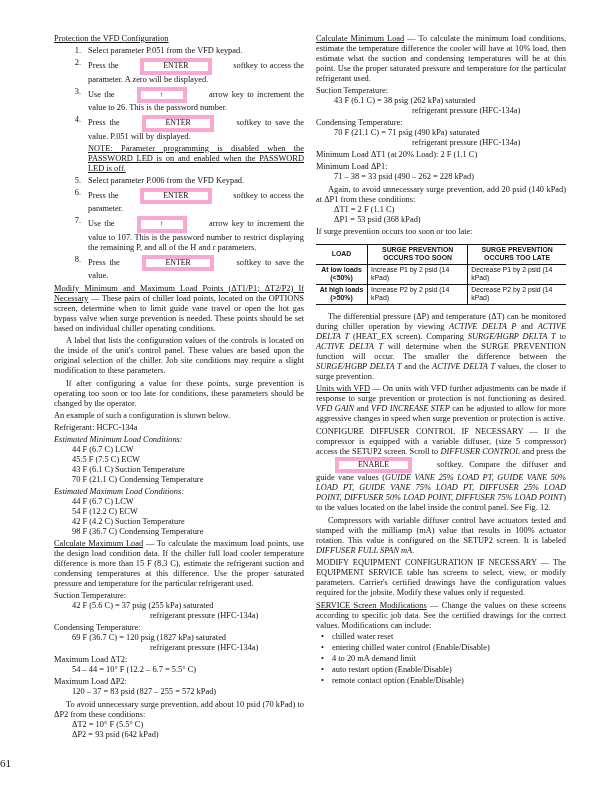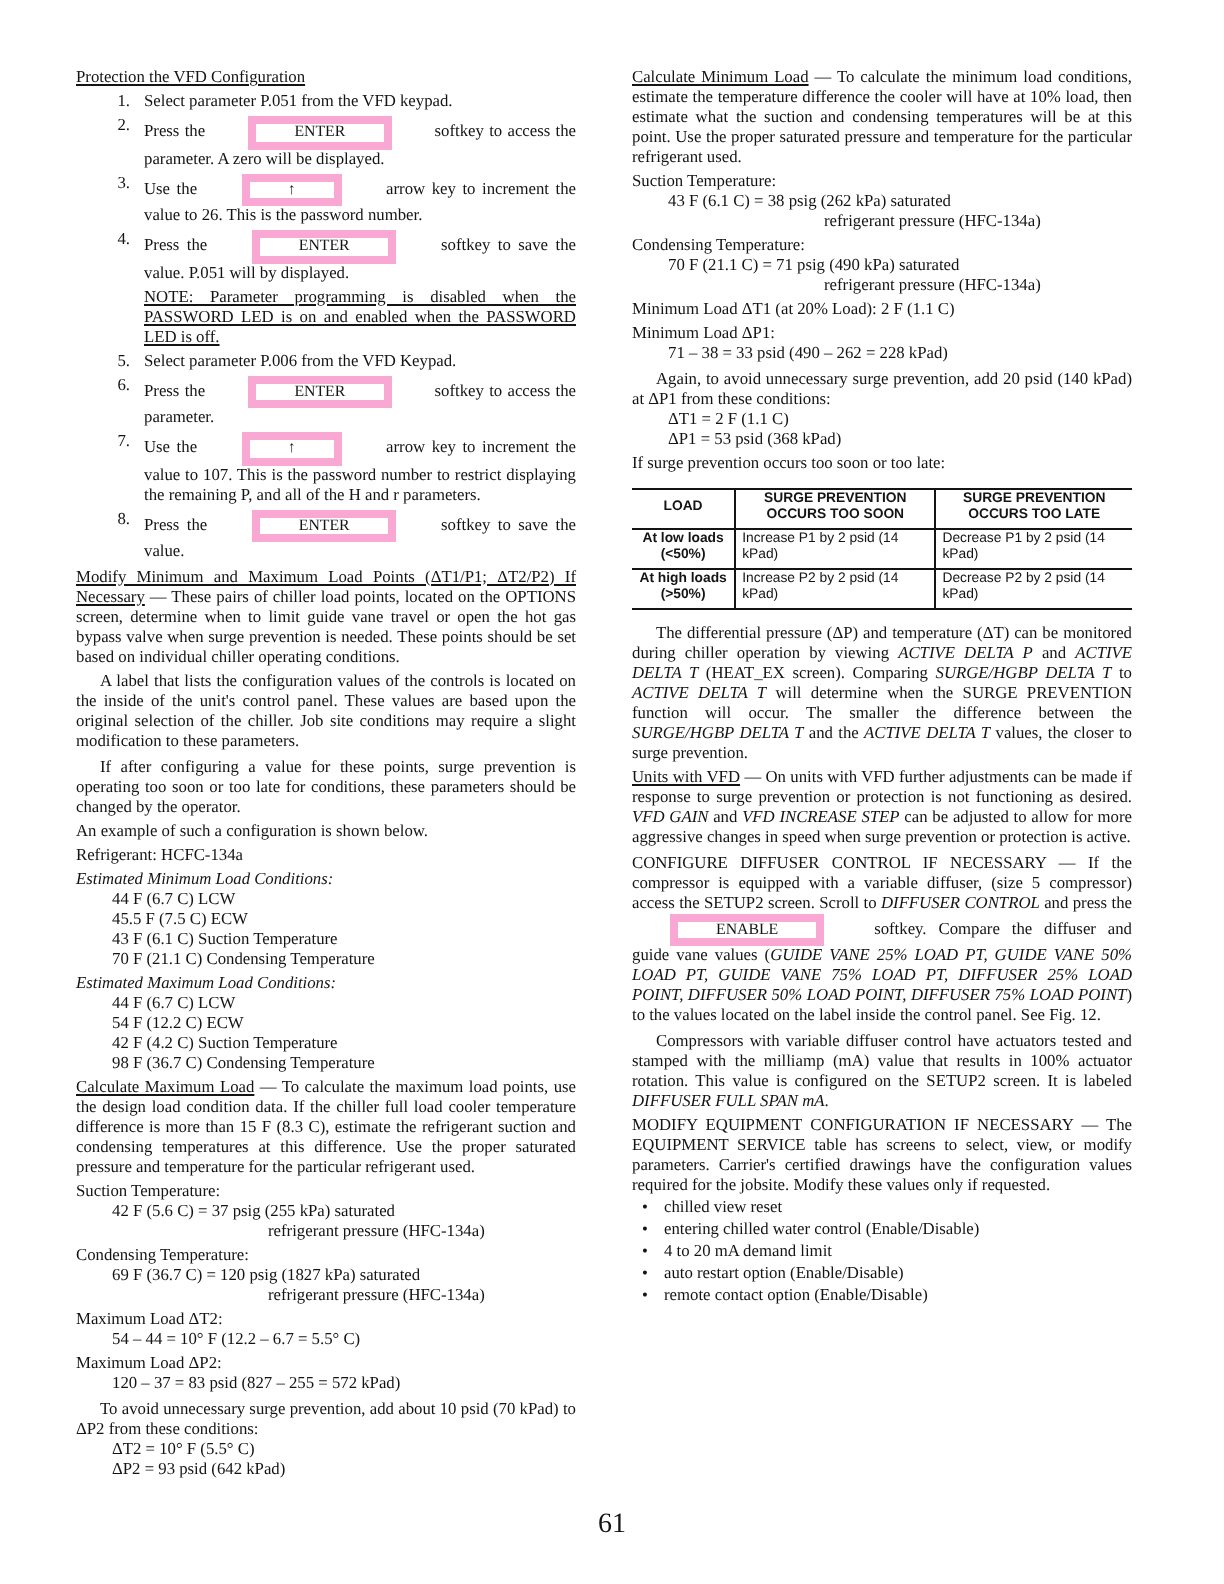--- a/index.html
+++ b/index.html
@@ -1,19 +1,19 @@
 <!DOCTYPE html>
 <html><head>
 <meta charset="utf-8">
 <style>
   html,body{margin:0;padding:0;background:#ffffff;}
   .page{position:relative;width:612px;height:792px;background:#fff;overflow:hidden;
         font-family:"Liberation Serif",serif;font-size:8.4px;line-height:10px;color:#141414;}
   .col{position:absolute;top:34px;width:250px;}
-  #col-left{left:38px;}
+  #col-left{left:54px;}
   #col-right{left:316px;}
   .col > :first-child{margin-top:0;}
   .hu{margin-bottom:2px;}
   .u{text-decoration:underline;}
   .i{font-style:italic;}
   .para{text-align:justify;margin-top:2.5px;}
   .para.ind{text-indent:12px;}
   .line{margin-top:2px;}
   .note{margin:2px 0 2px 34px;text-align:justify;text-decoration:underline;}
   .li{display:flex;margin-top:2px;}
@@ -25,21 +25,21 @@
   .bli .dot{flex:none;width:16px;box-sizing:border-box;padding-left:5px;}
   .key{display:inline-block;border:4px solid #f9a8d4;padding:0 19px;margin:0 19px;
        line-height:8.5px;font-size:7.9px;}
   table.surge{border-collapse:collapse;width:100%;margin:7px 0 7px;
        font-family:"Liberation Sans",sans-serif;font-size:6.9px;line-height:8px;color:#141414;}
   table.surge th{font-weight:bold;text-align:center;vertical-align:middle;padding:1.5px 3px;
        border-top:1.5px solid #141414;border-bottom:1px solid #141414;}
   table.surge td{vertical-align:top;padding:1.5px 3px;border-bottom:1px solid #141414;}
   table.surge td.load{font-weight:bold;text-align:center;vertical-align:middle;}
   table.surge th+th, table.surge td+td{border-left:1px solid #141414;}
-  .folio{position:absolute;left:0;right:0;top:758px;text-align:center;font-size:14px;}
+  .folio{position:absolute;left:0;right:0;top:758px;text-align:left;font-size:11px;}
 </style>
 </head>
 <body>
 
 <div class="page">
   <div class="col" id="col-left">
       <div class="hu"><span class="u">Protection the VFD Configuration</span></div>
       <div class="li">
         <span class="num">1.</span>
         <div class="libody"><span>Select parameter P.051 from the VFD keypad.</span></div>
@@ -137,23 +137,24 @@
             <td>Increase P2 by 2 psid (14 kPad)</td>
             <td>Decrease P2 by 2 psid (14 kPad)</td>
           </tr>
         </tbody>
       </table>
       <div class="para ind"><span>The differential pressure (ΔP) and temperature (ΔT) can be monitored during chiller operation by viewing </span><span class="i">ACTIVE DELTA P</span><span> and </span><span class="i">ACTIVE DELTA T</span><span> (HEAT_EX screen). Comparing </span><span class="i">SURGE/HGBP DELTA T</span><span> to </span><span class="i">ACTIVE DELTA T</span><span> will determine when the SURGE PREVENTION function will occur. The smaller the difference between the </span><span class="i">SURGE/HGBP DELTA T</span><span> and the </span><span class="i">ACTIVE DELTA T</span><span> values, the closer to surge prevention.</span></div>
       <div class="para"><span class="u">Units with VFD</span><span> — On units with VFD further adjustments can be made if response to surge prevention or protection is not functioning as desired. </span><span class="i">VFD GAIN</span><span> and </span><span class="i">VFD INCREASE STEP</span><span> can be adjusted to allow for more aggressive changes in speed when surge prevention or protection is active.</span></div>
       <div class="para"><span>CONFIGURE DIFFUSER CONTROL IF NECESSARY — If the compressor is equipped with a variable diffuser, (size 5 compressor) access the SETUP2 screen. Scroll to </span><span class="i">DIFFUSER CONTROL</span><span> and press the </span><span class="key">ENABLE</span><span> softkey. Compare the diffuser and guide vane values (</span><span class="i">GUIDE VANE 25% LOAD PT, GUIDE VANE 50% LOAD PT, GUIDE VANE 75% LOAD PT, DIFFUSER 25% LOAD POINT, DIFFUSER 50% LOAD POINT, DIFFUSER 75% LOAD POINT</span><span>) to the values located on the label inside the control panel. See Fig. 12.</span></div>
       <div class="para ind"><span>Compressors with variable diffuser control have actuators tested and stamped with the milliamp (mA) value that results in 100% actuator rotation. This value is configured on the SETUP2 screen. It is labeled </span><span class="i">DIFFUSER FULL SPAN mA</span><span>.</span></div>
       <div class="para"><span>MODIFY EQUIPMENT CONFIGURATION IF NECESSARY — The EQUIPMENT SERVICE table has screens to select, view, or modify parameters. Carrier's certified drawings have the configuration values required for the jobsite. Modify these values only if requested.</span></div>
+      <div class="para"><span class="u">SERVICE Screen Modifications</span><span> — Change the values on these screens according to specific job data. See the certified drawings for the correct values. Modifications can include:</span></div>
       <div class="bli">
         <span class="dot">•</span>
-        <div class="libody"><span>chilled view reset</span></div>
+        <div class="libody"><span>chilled water reset</span></div>
       </div>
       <div class="bli">
         <span class="dot">•</span>
         <div class="libody"><span>entering chilled water control (Enable/Disable)</span></div>
       </div>
       <div class="bli">
         <span class="dot">•</span>
         <div class="libody"><span>4 to 20 mA demand limit</span></div>
       </div>
       <div class="bli">

